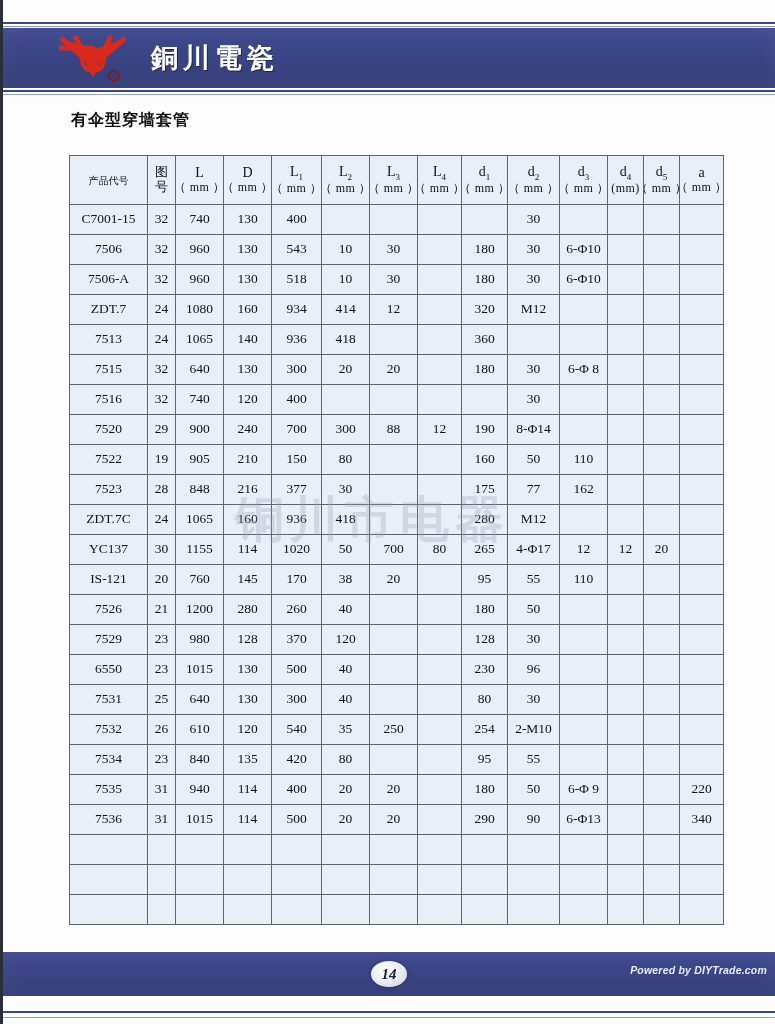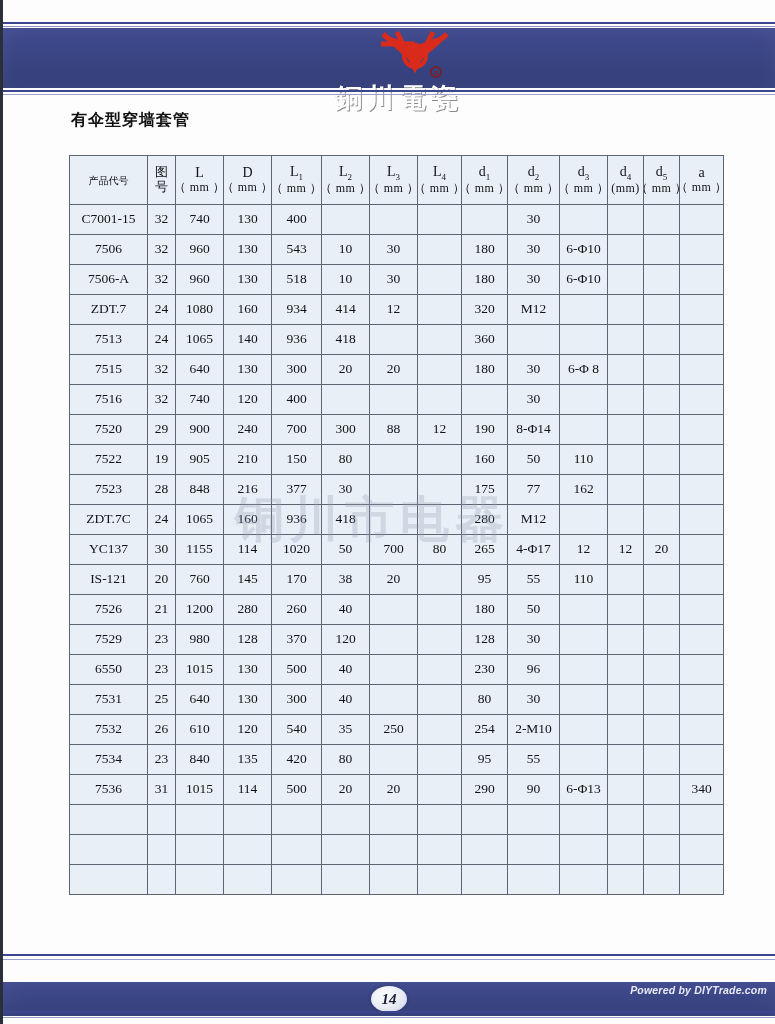--- a/index.html
+++ b/index.html
@@ -23,21 +23,20 @@
     position:absolute;left:0;right:0;top:22px;height:2px;background:#3b4590;
   }
   .hdr-rule-top2{
     position:absolute;left:0;right:0;top:26px;height:1px;background:#8d93c2;
   }
   .header-bar{
     position:absolute;left:0;right:0;top:28px;height:60px;
     background:linear-gradient(180deg,#3f4a8e 0%,#3a4585 45%,#333d78 100%);
     display:flex;align-items:center;
     box-shadow:inset 0 0 22px rgba(255,255,255,0.06);
-    flex-direction:column;
   }
   .hdr-rule-bot{
     position:absolute;left:0;right:0;top:90px;height:2px;background:#3b4590;
   }
   .hdr-rule-bot2{
     position:absolute;left:0;right:0;top:94px;height:1px;background:#9aa0ca;
   }
   .logo-wrap{
     margin-left:52px;width:76px;height:52px;position:relative;flex:0 0 auto;
   }
@@ -106,21 +105,21 @@
     display:flex;flex-direction:column;align-items:center;justify-content:center;
     font-family:"DejaVu Sans","Liberation Sans",sans-serif;
     font-size:13px;line-height:1.15;
   }
   td.empty-row{height:29px;}
 
   
   .ftr-rule-top{position:absolute;left:0;right:0;bottom:68px;height:2px;background:#3b4590;}
   .ftr-rule-top2{position:absolute;left:0;right:0;bottom:64px;height:1px;background:#9aa0ca;}
   .footer-bar{
-    position:absolute;left:0;right:0;bottom:8px;height:34px;
+    position:absolute;left:0;right:0;bottom:28px;height:44px;
     background:linear-gradient(180deg,#3f4a8e 0%,#3a4585 50%,#333d78 100%);
     display:flex;align-items:center;justify-content:center;
     box-shadow:inset 0 0 22px rgba(255,255,255,0.05);
   }
   .ftr-rule-bot{position:absolute;left:0;right:0;bottom:11px;height:2px;background:#3b4590;}
   .ftr-rule-bot2{position:absolute;left:0;right:0;bottom:6px;height:1px;background:#9aa0ca;}
   .page-num{
     width:36px;height:26px;border-radius:50%;
     background:radial-gradient(ellipse at 40% 35%,#ffffff 0%,#e8eaf4 55%,#c9cde4 100%);
     display:flex;align-items:center;justify-content:center;
@@ -569,20 +568,36 @@
             <td></td>
             <td></td>
             <td>95</td>
             <td>55</td>
             <td></td>
             <td></td>
             <td></td>
             <td></td>
           </tr>
           <tr>
+            <td>7535</td>
+            <td>31</td>
+            <td>940</td>
+            <td>114</td>
+            <td>400</td>
+            <td>20</td>
+            <td>20</td>
+            <td></td>
+            <td>180</td>
+            <td>50</td>
+            <td>6-Φ 9</td>
+            <td></td>
+            <td></td>
+            <td>220</td>
+          </tr>
+          <tr>
             <td>7536</td>
             <td>31</td>
             <td>1015</td>
             <td>114</td>
             <td>500</td>
             <td>20</td>
             <td>20</td>
             <td></td>
             <td>290</td>
             <td>90</td>

